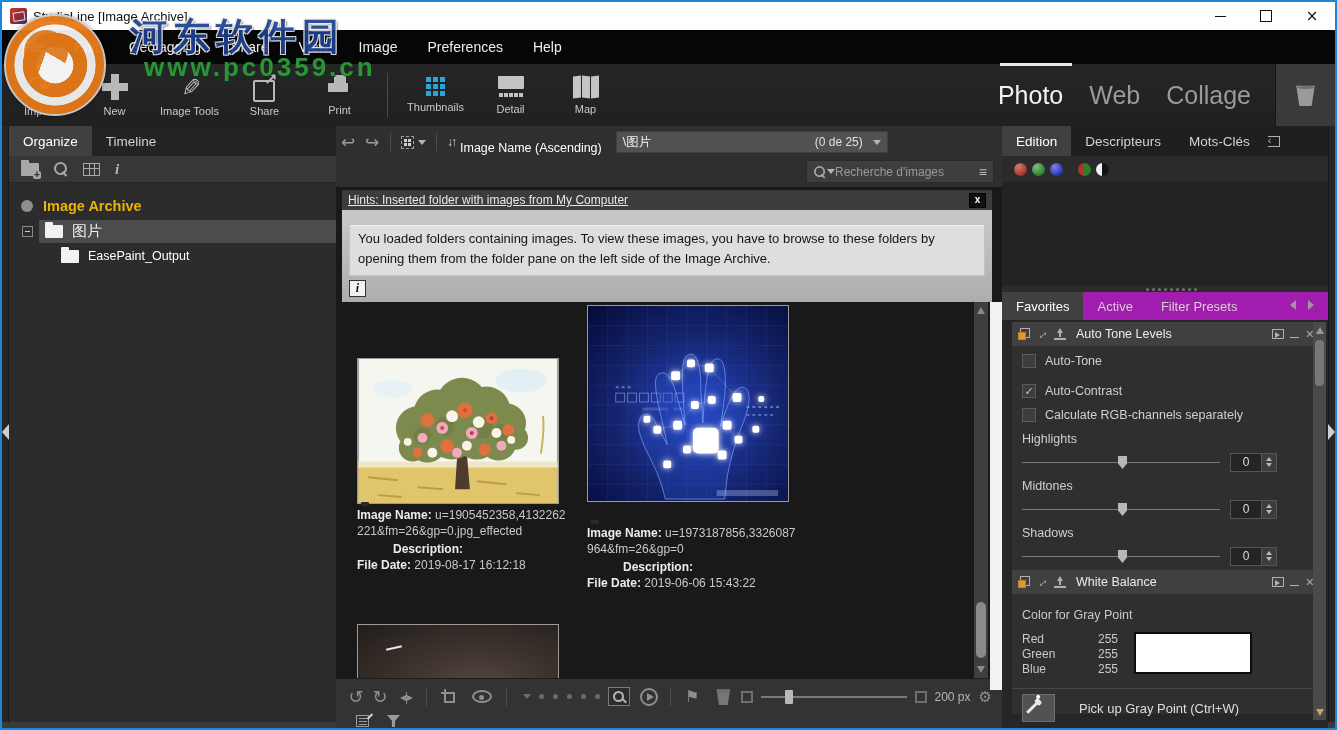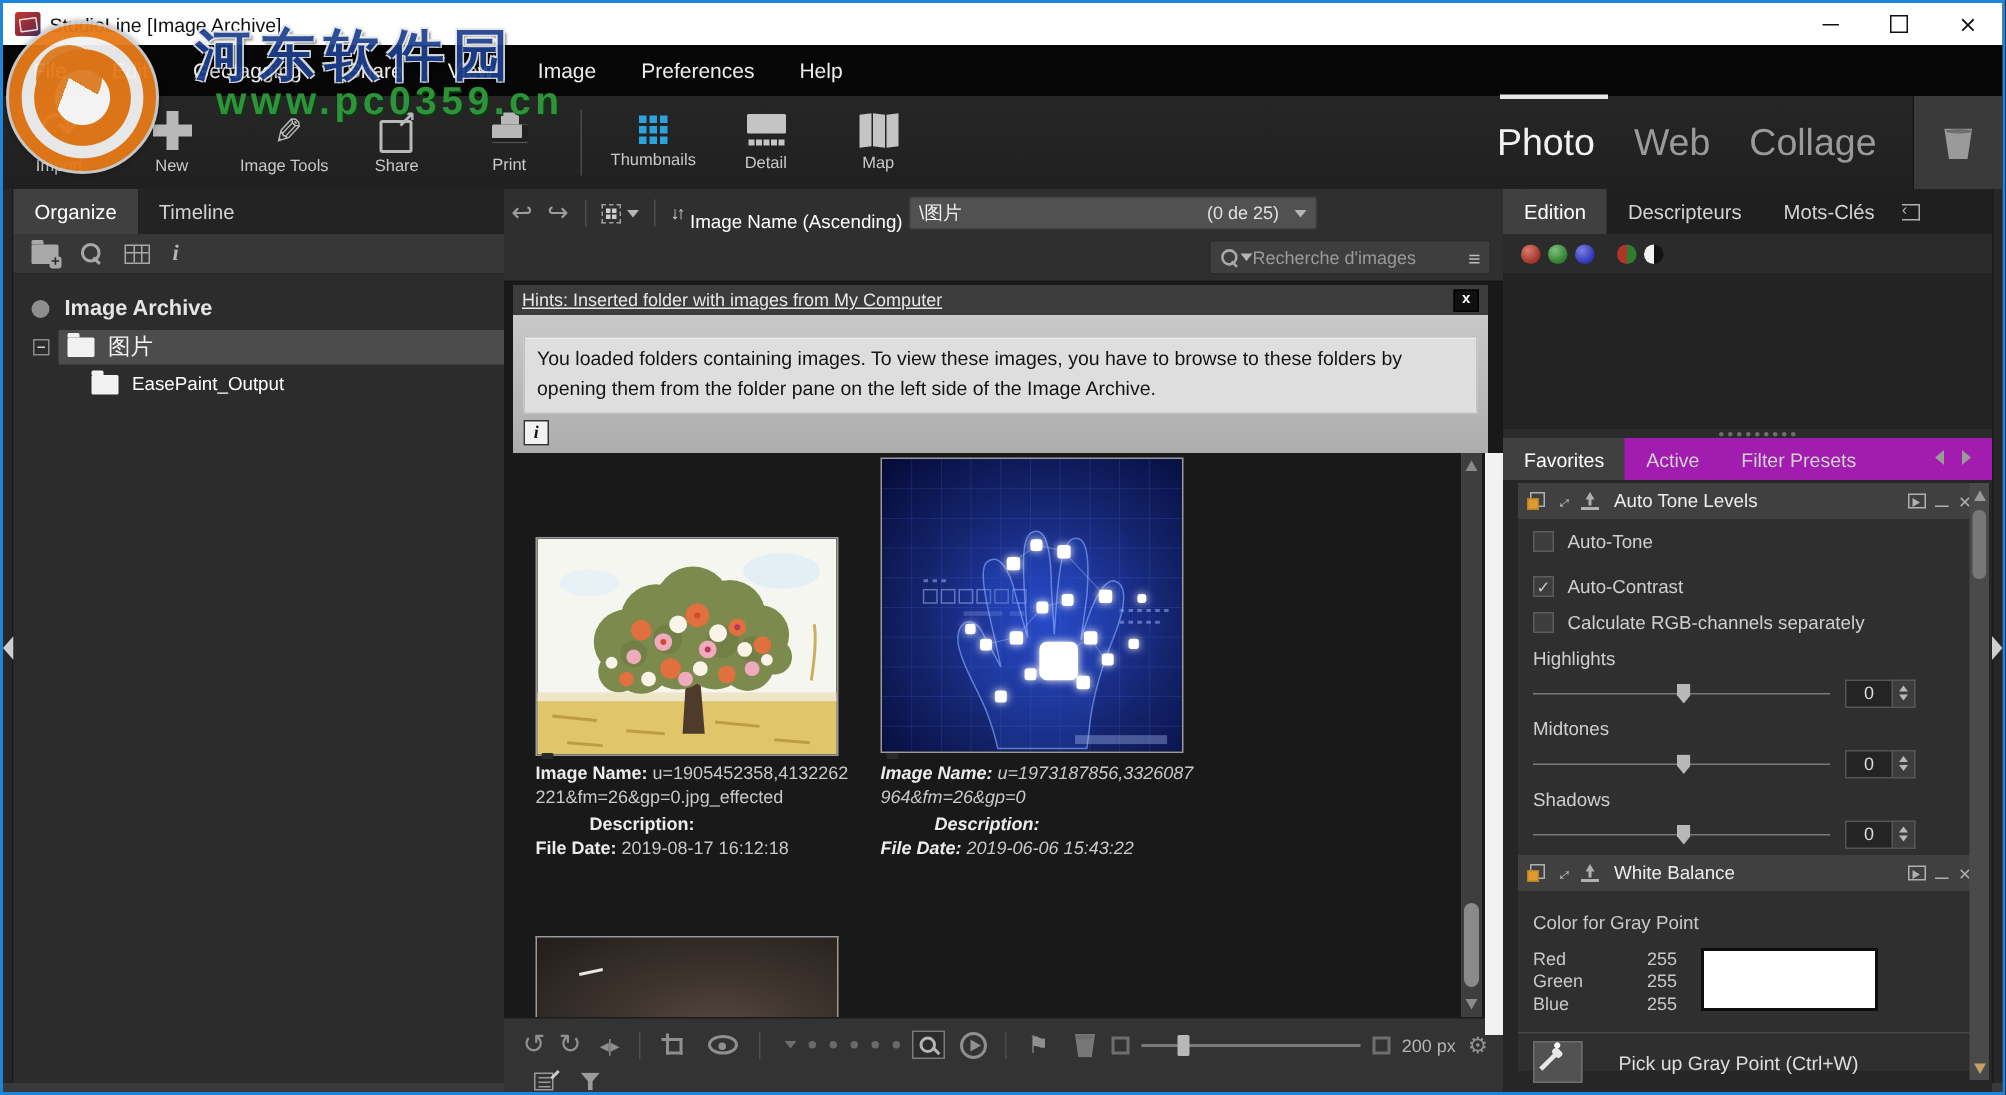--- a/index.html
+++ b/index.html
@@ -89,21 +89,21 @@
   .i-folder.add::after { content:"+"; position:absolute; right:-2px; bottom:-3px; font-size:10px; font-weight:bold; color:#2c2c2c; background:#a8a8a8; border-radius:2px; width:8px; height:8px; line-height:8px; text-align:center; }
   .i-mag { width:14px; height:14px; position:relative; }
   .i-mag::before { content:""; position:absolute; left:0; top:0; width:9px; height:9px; border:2px solid #a8a8a8; border-radius:50%; }
   .i-mag::after { content:""; position:absolute; left:9px; top:9px; width:6px; height:2px; background:#a8a8a8; transform:rotate(45deg); transform-origin:0 0; }
   .i-table { width:17px; height:13px; border:1px solid #a8a8a8; position:relative; }
   .i-table::before { content:""; position:absolute; inset:0; background:linear-gradient(#a8a8a8 0 0) 0 4px/100% 1px no-repeat, linear-gradient(#a8a8a8 0 0) 5px 0/1px 100% no-repeat, linear-gradient(#a8a8a8 0 0) 10px 0/1px 100% no-repeat; }
   .i-info { font-family:"Liberation Serif","DejaVu Serif",serif; font-style:italic; font-weight:bold; font-size:15px; color:#b5b5b5; }
   .lp-tree { padding-top:12px; }
   .tree-root { display:flex; align-items:center; gap:10px; padding-left:12px; height:22px; }
   .root-dot { width:12px; height:12px; border-radius:50%; background:#8e8e8e; }
-  .tree-root .lbl { font-size:14.5px; font-weight:bold; color:#e5e5e5; }
+  .tree-root .lbl { font-size:14.5px; font-weight:bold; color:#eab308; }
   .tree-row { position:relative; height:23px; display:flex; align-items:center; margin-top:3px; }
   .tree-row.selected { background:#4c4c4c; margin-left:30px; }
   .expander { position:absolute; left:-17px; width:11px; height:11px; border:1px solid #8a8a8a; background:#2c2c2c; display:flex; align-items:center; justify-content:center; }
   .expander::before { content:""; width:5px; height:1px; background:#cfcfcf; }
   .i-folder.white { background:#f2f2f2; }
   .i-folder.white::before { background:#f2f2f2; }
   .tree-row .lbl { font-size:15px; color:#f2f2f2; margin-left:9px; }
   .tree-child { display:flex; align-items:center; height:22px; padding-left:52px; margin-top:2px; }
   .tree-child .lbl { font-size:12.5px; color:#ffffff; margin-left:9px; }
 
@@ -113,21 +113,21 @@
   .c-row1 { position:absolute; left:0; top:3px; height:26px; width:100%; display:flex; align-items:center; }
   .nav-arrow { font-size:17px; color:#9d9d9d; width:24px; text-align:center; }
   .c-sep { width:1px; height:18px; background:#4d4d4d; margin:0 6px; }
   .view-btn { display:flex; align-items:center; gap:4px; padding:0 4px; }
   .i-grid-sm { width:13px; height:13px; border:1px dashed #9d9d9d; position:relative; }
   .i-grid-sm::before { content:""; position:absolute; left:2px; top:2px; width:3px; height:3px; background:#cfcfcf; box-shadow:4px 0 #cfcfcf,0 4px #cfcfcf,4px 4px #cfcfcf; }
   .caret-down { width:0; height:0; border-left:4px solid transparent; border-right:4px solid transparent; border-top:5px solid #b5b5b5; }
   .sort-ctl { display:flex; align-items:center; gap:5px; padding:0 4px; }
   .i-sort { font-size:12px; color:#cfcfcf; letter-spacing:-2px; }
   .sort-lbl { font-size:12.5px; color:#ffffff; white-space:nowrap;margin-top:12px; }
-  .path-field { margin-left:0; width:272px; height:22px; background:#515151; border:1px solid #404040; border-radius:2px; display:flex; align-items:center; padding:1px 6px; }
+  .path-field { margin-left:10px; width:272px; height:22px; background:#515151; border:1px solid #404040; border-radius:2px; display:flex; align-items:center; padding:1px 6px; }
   .path-text { font-size:12.5px; color:#f0f0f0; flex:1; }
   .path-count { font-size:12px; color:#e0e0e0; margin-right:10px; }
   .c-row2 { position:absolute; right:8px; top:34px; height:23px; display:flex; align-items:center; }
   .search-box { width:188px; height:23px; background:#3e3e3e; border:1px solid #2a2a2a; border-radius:2px; display:flex; align-items:center; gap:0; padding:0 6px; }
   .search-box input { flex:1; background:transparent; border:none; outline:none; font-size:12px; color:#cfcfcf; font-family:inherit; min-width:0; }
   .search-box input::placeholder { color:#9a9a9a; }
   .i-hamburger { font-size:14px; color:#bdbdbd; }
 
   
   .hints { position:absolute; left:6px; top:64px; width:650px; height:112px; }
@@ -145,21 +145,21 @@
   
   .thumb-grid { position:absolute; left:0; top:176px; width:100%; height:376px; background:#191919; overflow:hidden; }
   .thumb-img { position:absolute; border:1px solid #9a9a9a; overflow:hidden; }
   .t1 { left:21px; top:56px; width:202px; height:146px; }
   .t2 { left:251px; top:3px; width:202px; height:197px; }
   .t3 { left:21px; top:322px; width:202px; height:54px; border-bottom:none;
         background:radial-gradient(ellipse at 60% 120%, #57483f 0%, #3c332d 45%, #221d1a 100%); }
   .t3::after { content:""; position:absolute; left:28px; top:22px; width:16px; height:2px; background:#e8e8e8; transform:rotate(-12deg); box-shadow:-4px 2px 0 -1px #cfcfcf; }
   .thumb-meta { position:absolute; width:212px; font-size:12px; line-height:1.3; color:#c9c9c9; }
   .m1 { left:21px; top:206px; }
-  .m2 { left:251px; top:206px;font-style:italic; }
+  .m2 { left:251px; top:224px; }
   .i-disk { width:16px; height:12px; background:#9a9a9a; border-radius:2px; position:relative; margin-bottom:3px; }
   .i-disk::after { content:""; position:absolute; left:4px; bottom:2px; width:8px; height:4px; background:#2a2a2a; border-radius:1px; }
   .meta-line b { color:#ececec; }
   .meta-line { word-break:break-all; }
   .meta-gap { margin-top:3px;padding-left:36px; }
 
   
   .c-scroll { position:absolute; right:14px; top:176px; width:14px; height:376px; background:#3e3e3e; }
   .c-scroll .up, .c-scroll .down { position:absolute; left:3px; width:0; height:0; border-left:4px solid transparent; border-right:4px solid transparent; }
   .c-scroll .up { top:5px; border-bottom:7px solid #8a8a8a; }

